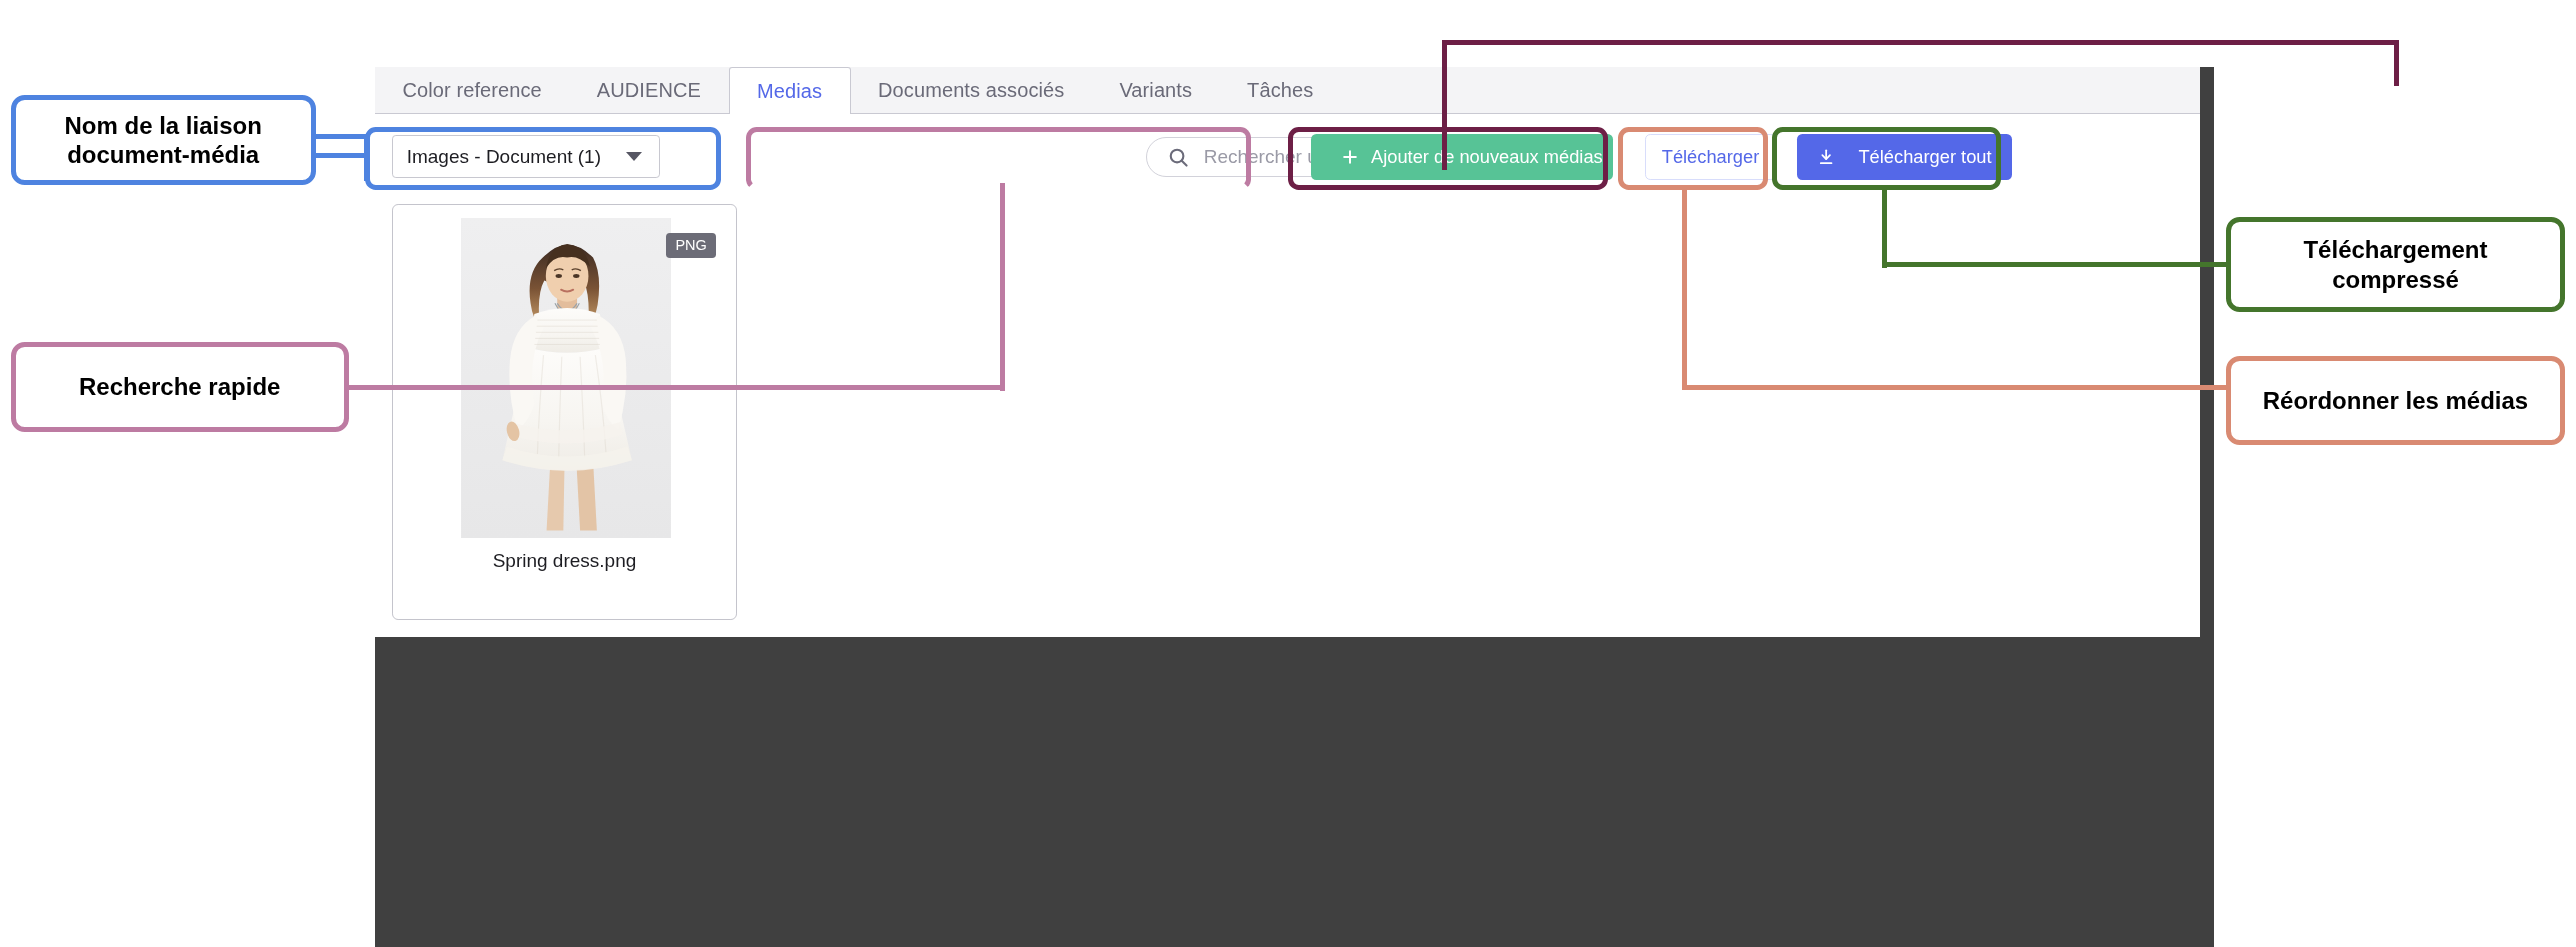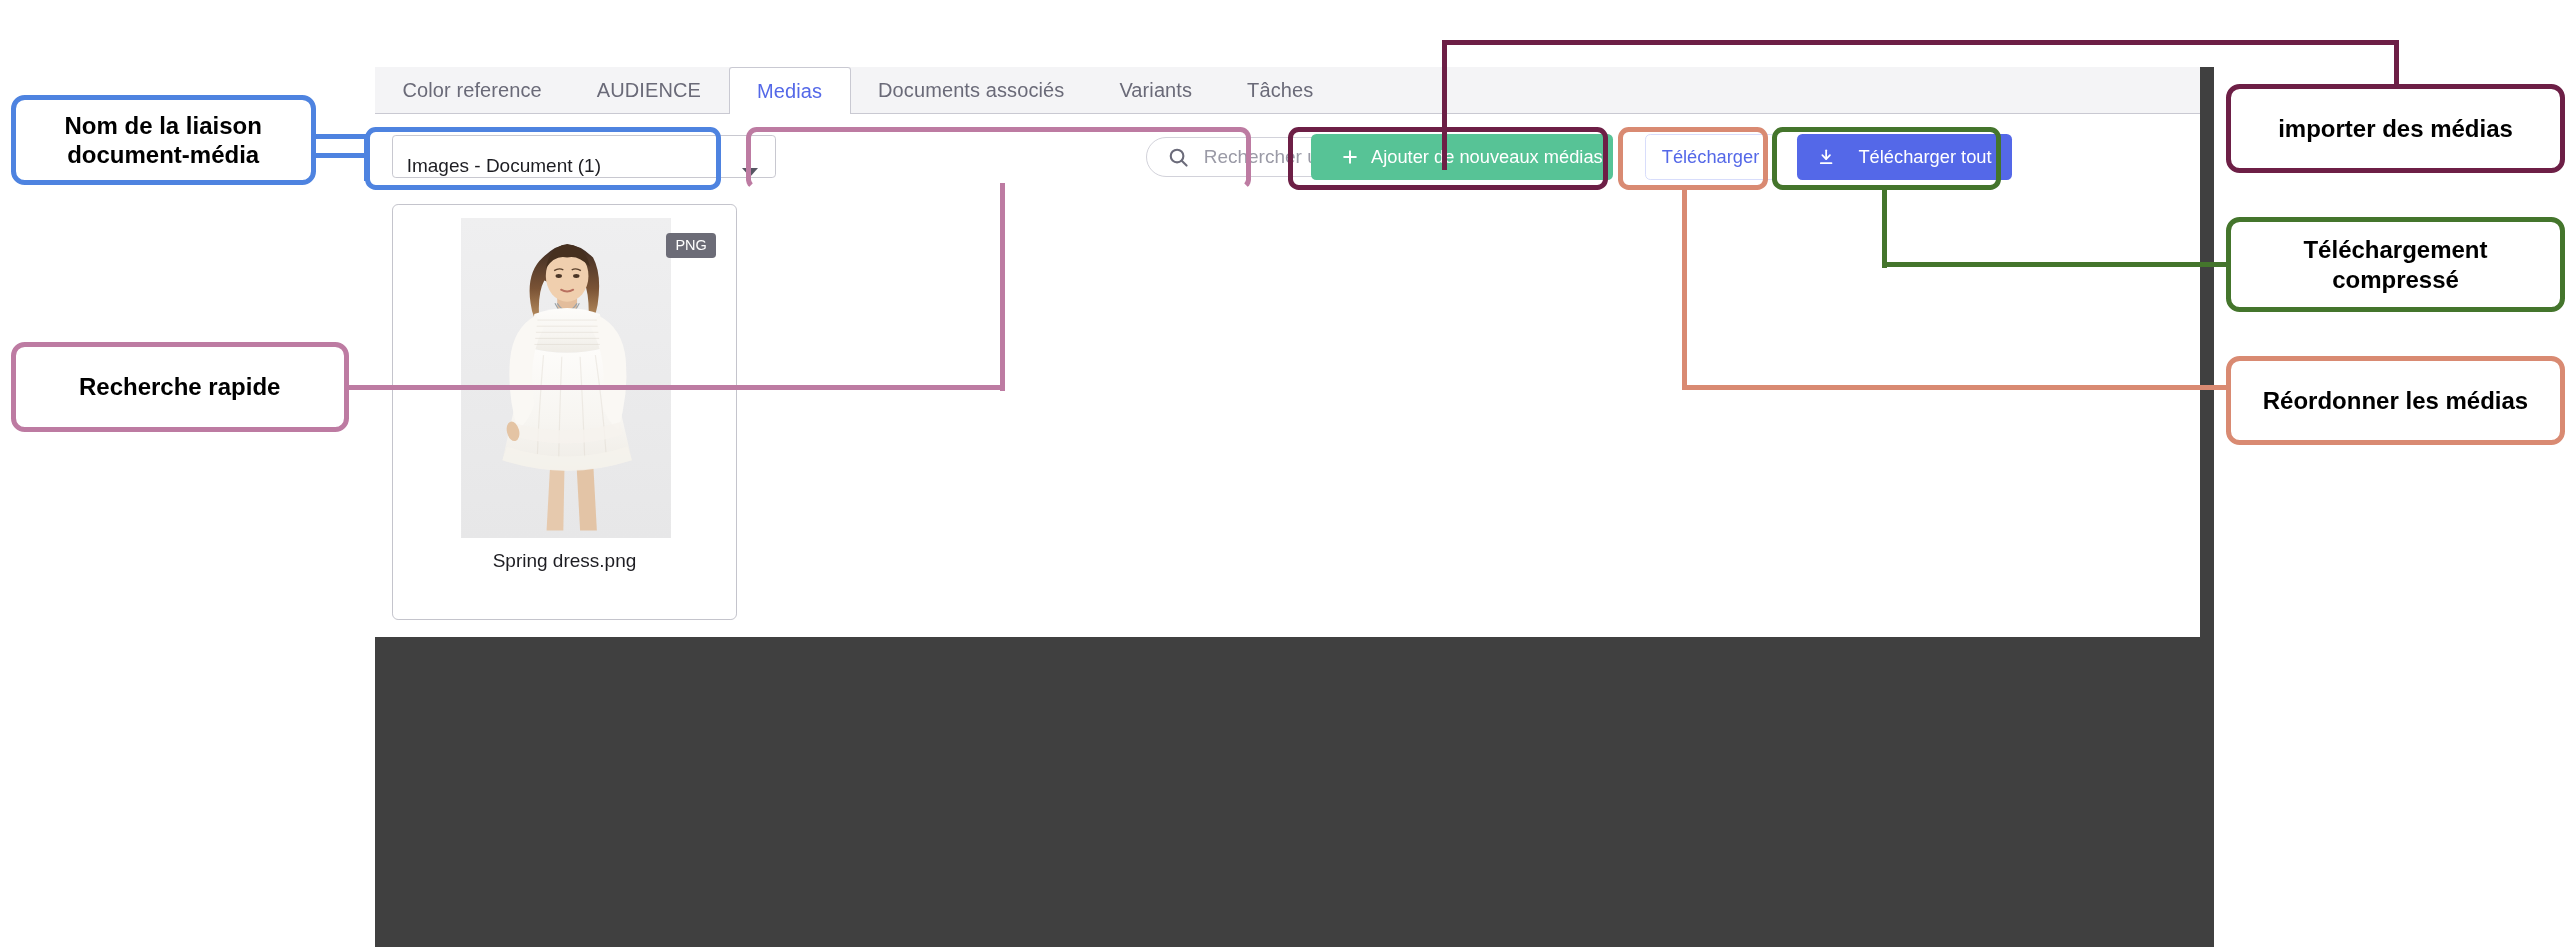--- a/index.html
+++ b/index.html
@@ -49,23 +49,23 @@
   #content-panel{
     position:absolute;left:0;top:47px;width:1825px;height:523px;
     background:#ffffff;
     box-sizing:border-box;
   }
   
   #toolbar{
     position:absolute;left:0;top:0;width:1825px;height:84px;
   }
   #select-link{
-    position:absolute;left:17px;top:21.4px;width:384px;height:43px;
+    position:absolute;left:17px;top:21.4px;width:268px;height:43px;
     border:1.1px solid #c8c8d0;border-radius:3.8px;background:#fff;
-    display:flex;align-items:flex-end;box-sizing:border-box;
+    display:flex;align-items:center;box-sizing:border-box;
     cursor:pointer;
   }
   #select-link-label{
     font-size:19px;color:#1d1d22;padding-left:13.7px;flex:1;white-space:nowrap;
   }
   #select-caret{
     width:0;height:0;border-left:8.4px solid transparent;border-right:8.4px solid transparent;
     border-top:9.2px solid #565663;margin-right:17px;
   }
   #search-wrap{
@@ -304,23 +304,20 @@
   <div class="conn" style="left:320px;top:385px;width:685px;height:5.3px;background:#bd7ba2;"></div>
   <div class="callout" style="left:10.7px;top:342px;width:338px;height:90px;border:5.3px solid #bd7ba2;">
     <span>Recherche rapide</span>
   </div>
 
   <div class="conn" style="left:1288px;top:127px;width:320px;height:63px;
               border:5.3px solid #6d1f46;border-radius:10.7px;"></div>
   <div class="conn" style="left:1442px;top:40px;width:5.3px;height:130px;background:#6d1f46;"></div>
   <div class="conn" style="left:1442px;top:40px;width:957px;height:5.3px;background:#6d1f46;"></div>
   <div class="conn" style="left:2394px;top:40px;width:5.3px;height:46px;background:#6d1f46;"></div>
-  <div class="callout" style="left:2226px;top:84px;width:339px;height:89px;border:5.3px solid #6d1f46;">
-    <span>importer des médias</span>
-  </div>
 
   <div class="conn" style="left:1772px;top:127px;width:229px;height:63px;
               border:5.3px solid #44752c;border-radius:10.7px;"></div>
   <div class="conn" style="left:1882px;top:188px;width:5.3px;height:80px;background:#44752c;"></div>
   <div class="conn" style="left:1882px;top:262px;width:349px;height:5.3px;background:#44752c;"></div>
   <div class="callout" style="left:2226px;top:217px;width:339px;height:95px;border:5.3px solid #44752c;">
     <span>Téléchargement compressé</span>
   </div>
 
   <div class="conn" style="left:1618px;top:127px;width:150px;height:63px;

